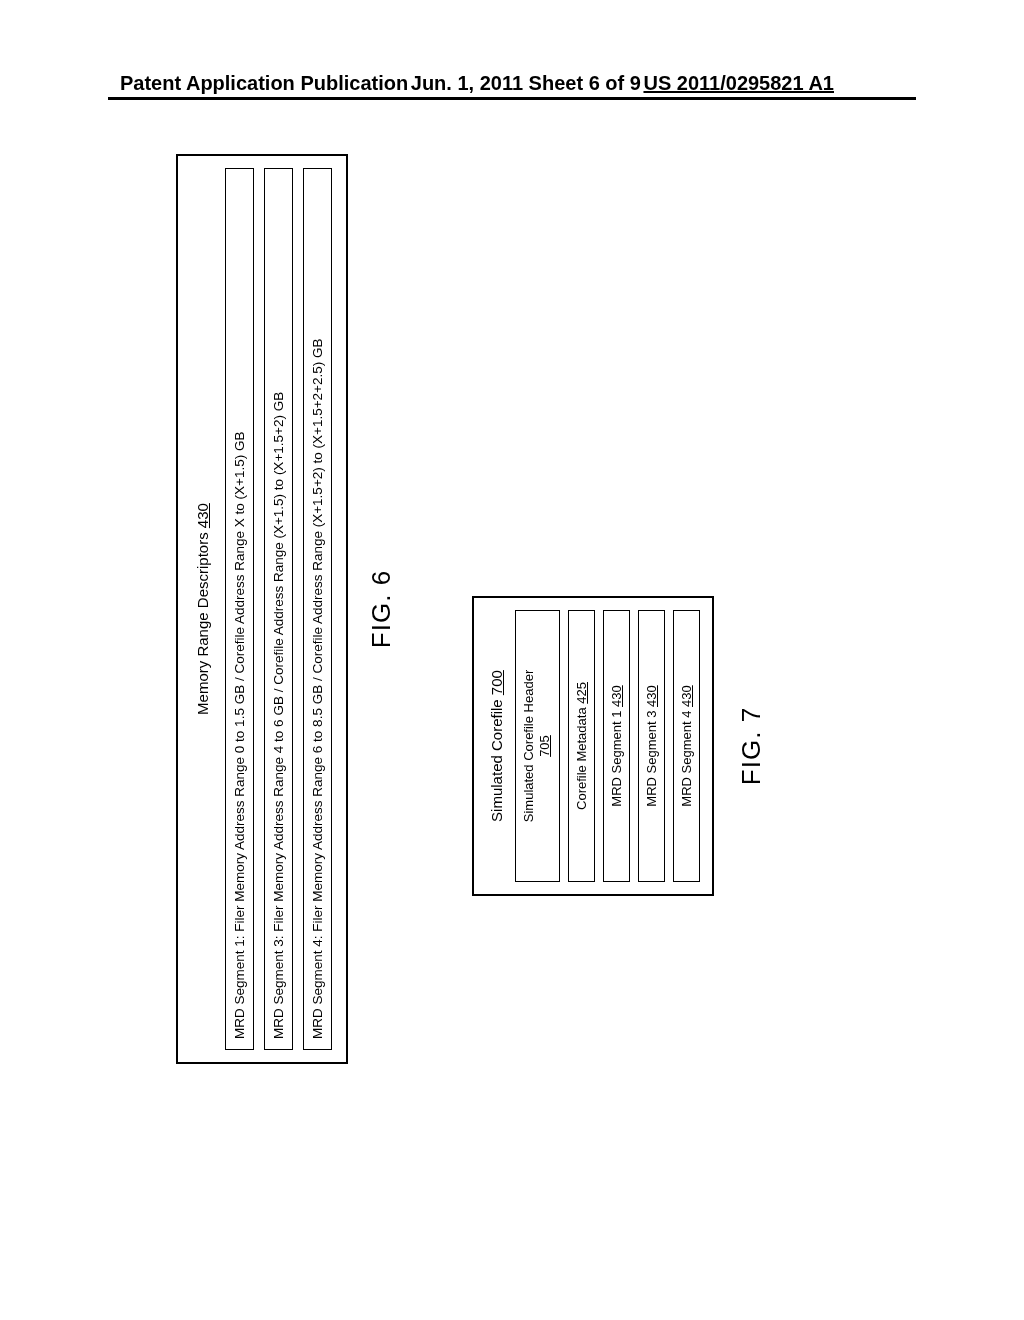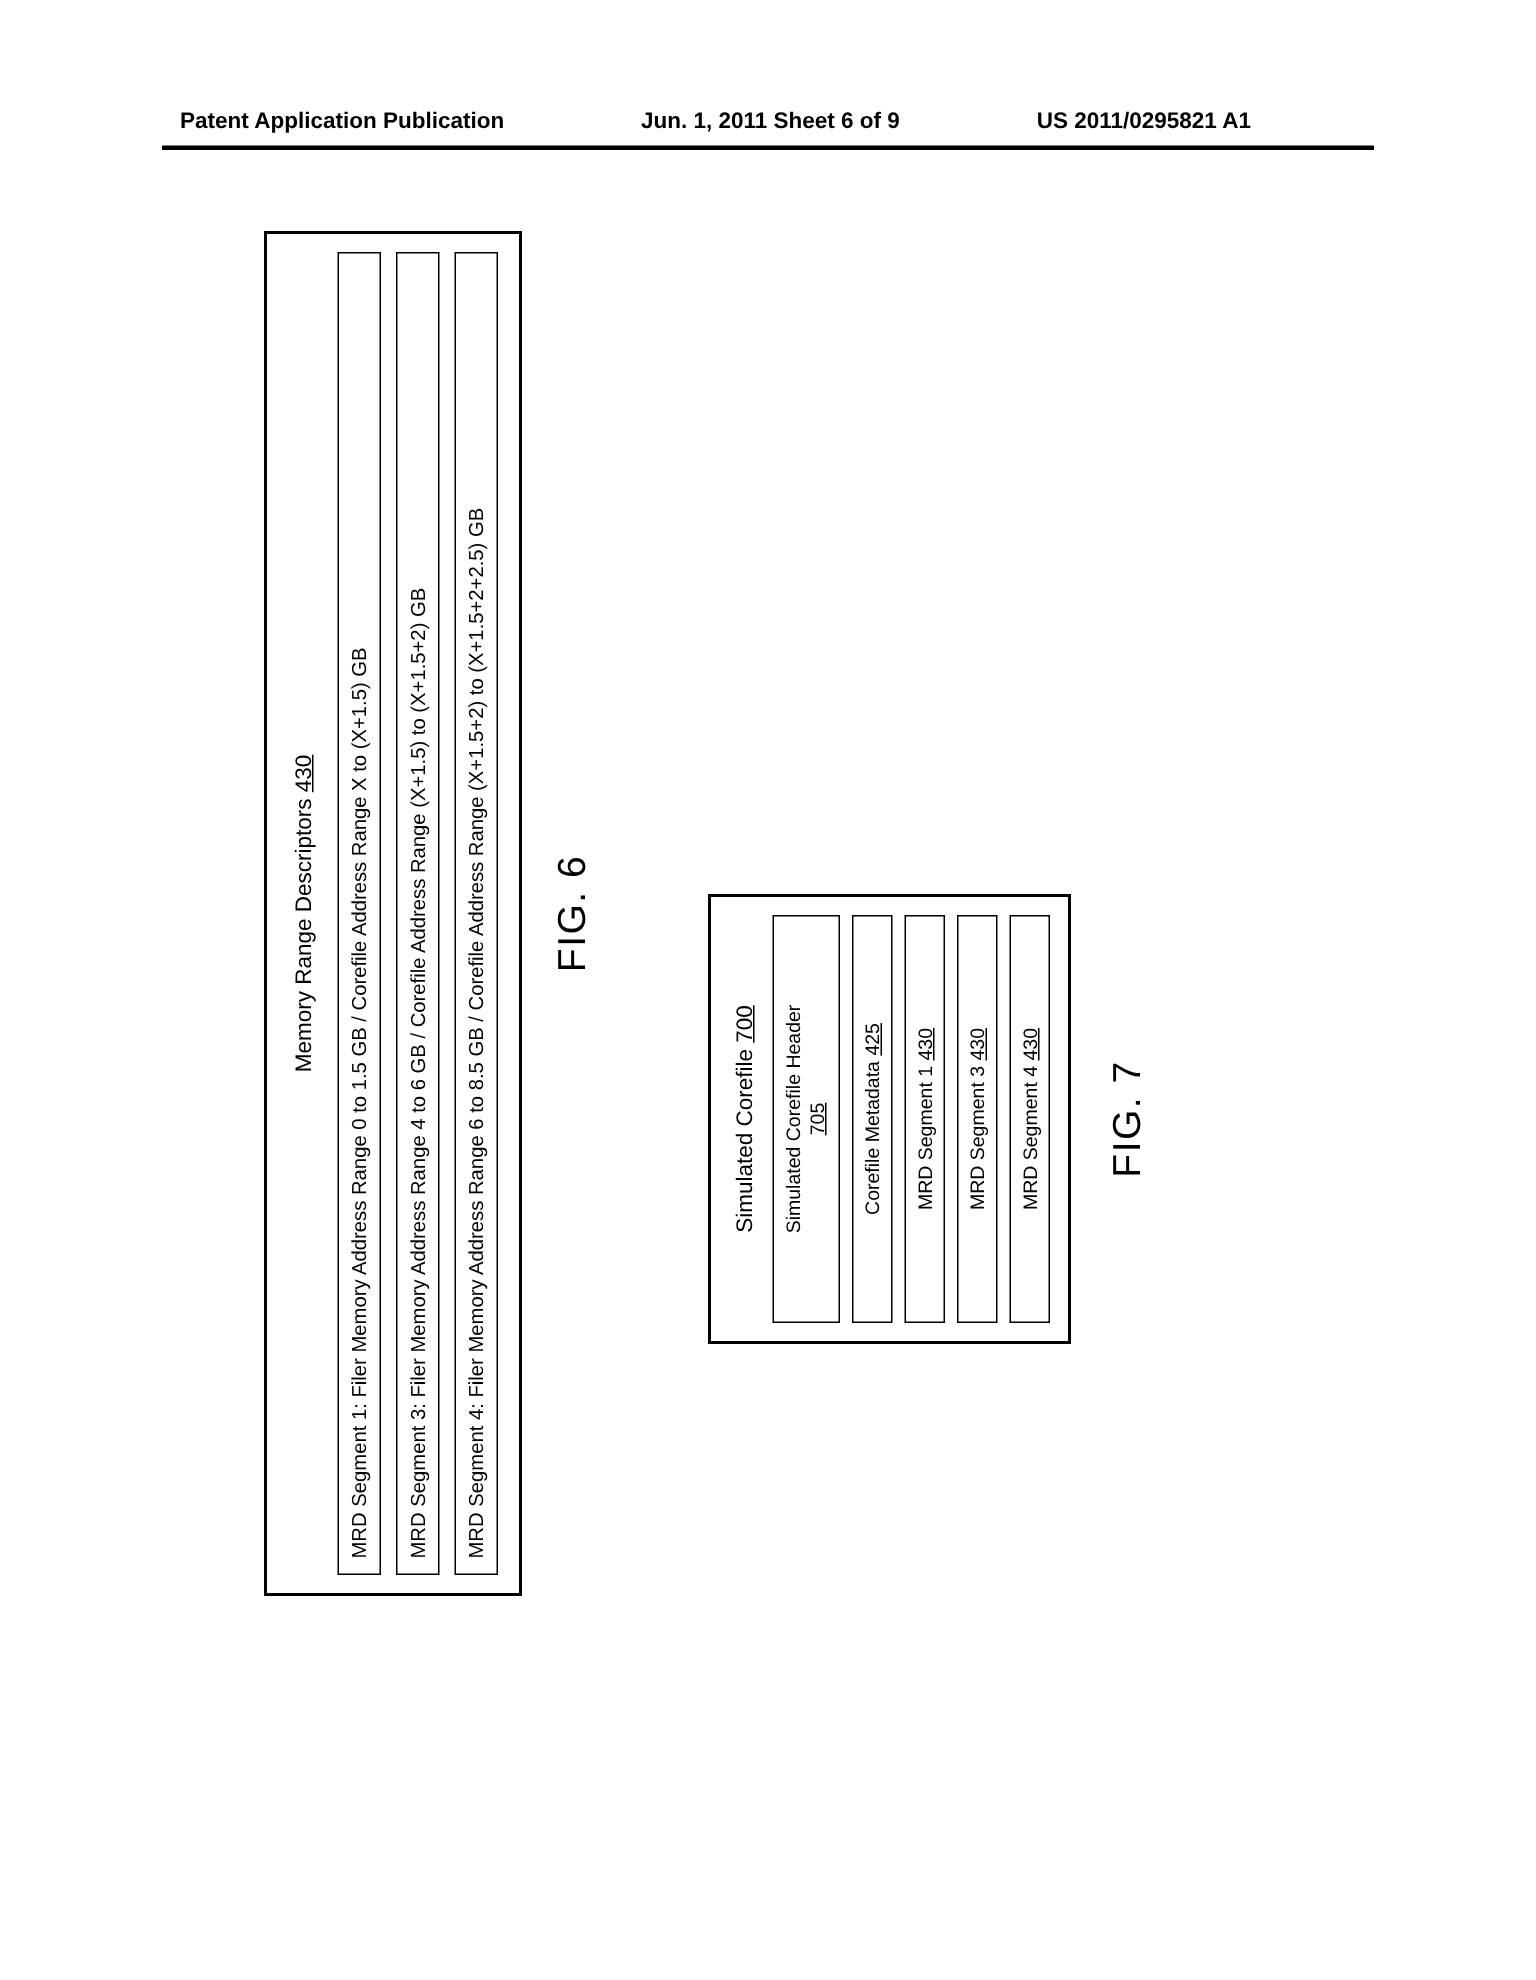--- a/index.html
+++ b/index.html
@@ -12,26 +12,26 @@
     position: relative;
   }
   .page-header {
     position: absolute;
     top: 72px;
     left: 0;
     width: 944px;
     padding: 0 110px 0 120px;
     display: flex;
     justify-content: space-between;
-    font-size: 15px;
+    font-size: 20px;
     font-weight: bold;
   }
   .page-header .hdr-left { }
   .page-header .hdr-mid { }
-  .page-header .hdr-right { font-weight: bold; }
+  .page-header .hdr-right { font-weight: bold; text-decoration: underline; }
   .hr {
     position: absolute;
     top: 97px;
     left: 108px;
     width: 808px;
     height: 3px;
     background: #000;
   }
   
   .rot-wrap {

